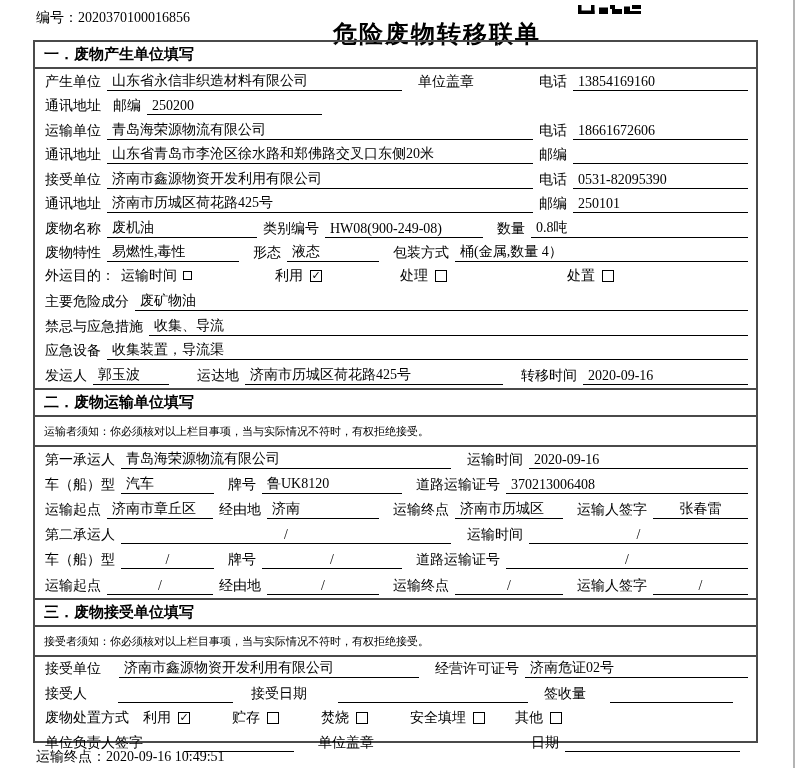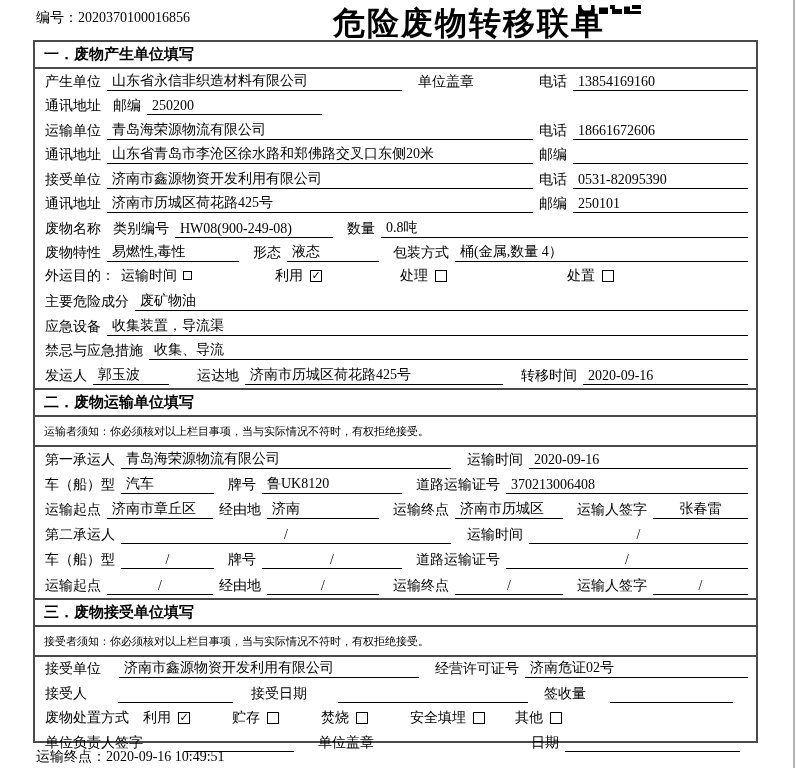--- a/index.html
+++ b/index.html
@@ -2,21 +2,21 @@
 <html><head>
 <meta charset="utf-8">
 <style>
   * { box-sizing: border-box; margin: 0; padding: 0; }
   html,body { width: 796px; height: 768px; background: #fff; overflow: hidden; }
   body { position: relative; font-family: "Liberation Serif", "DejaVu Serif", serif; color: #000; }
 
   .right-edge { position: absolute; top: 0; right: 1px; width: 2px; height: 768px; background: #b4b4b4; }
 
   .doc-number { position: absolute; left: 36px; top: 9px; font-size: 14px; white-space: nowrap; }
-  .doc-title  { position: absolute; left: 333px; top: 2px; font-size: 32px; font-weight: bold; letter-spacing: 2px; white-space: nowrap; }
+  .doc-title  { position: absolute; left: 333px; top: 18px; font-size: 24px; font-weight: bold; letter-spacing: 2px; white-space: nowrap; }
   .qr-frag    { position: absolute; left: 578px; top: 0; width: 63px; height: 9px; }
 
   .form-table { position: absolute; left: 33px; top: 40px; width: 725px; height: 703px;
                 border: 2px solid #4a4a4a; display: flex; flex-direction: column; }
 
   .sec-head { font-family: "Liberation Sans", "DejaVu Sans", sans-serif; font-weight: bold;
               font-size: 15px; padding: 3px 0 3px 9px; border-bottom: 2px solid #4a4a4a;
               flex: 0 0 auto; }
   .sec-head.bt { border-top: 2px solid #4a4a4a; }
 
@@ -104,20 +104,21 @@
 
   <div class="row">
     <span class="lbl">通讯地址</span>
     <span class="val grow">济南市历城区荷花路425号</span>
     <span class="lbl">邮编</span>
     <span class="val" style="width:175px">250101</span>
   </div>
 
   <div class="row">
     <span class="lbl">废物名称</span>
+    <span class="val" style="width:150px">废机油</span>
     <span class="lbl">类别编号</span>
     <span class="val" style="width:158px">HW08(900-249-08)</span>
     <span class="lbl" style="margin-left:8px">数量</span>
     <span class="val grow">0.8吨</span>
   </div>
 
   <div class="row">
     <span class="lbl">废物特性</span>
     <span class="val" style="width:132px">易燃性,毒性</span>
     <span class="lbl" style="margin-left:8px">形态</span>
@@ -145,27 +146,27 @@
       <span class="cbox"></span>
     </span>
   </div>
 
   <div class="row">
     <span class="lbl">主要危险成分</span>
     <span class="val grow">废矿物油</span>
   </div>
 
   <div class="row">
+    <span class="lbl">禁忌与应急措施</span>
+    <span class="val grow">收集、导流</span>
+  </div>
+
+  <div class="row">
     <span class="lbl">应急设备</span>
     <span class="val grow">收集装置，导流渠</span>
-  </div>
-
-  <div class="row">
-    <span class="lbl">禁忌与应急措施</span>
-    <span class="val grow">收集、导流</span>
   </div>
 
   <div class="row">
     <span class="lbl">发运人</span>
     <span class="val" style="width:76px">郭玉波</span>
     <span class="lbl" style="margin-left:22px">运达地</span>
     <span class="val" style="width:258px">济南市历城区荷花路425号</span>
     <span class="lbl" style="margin-left:12px">转移时间</span>
     <span class="val grow">2020-09-16</span>
   </div>

